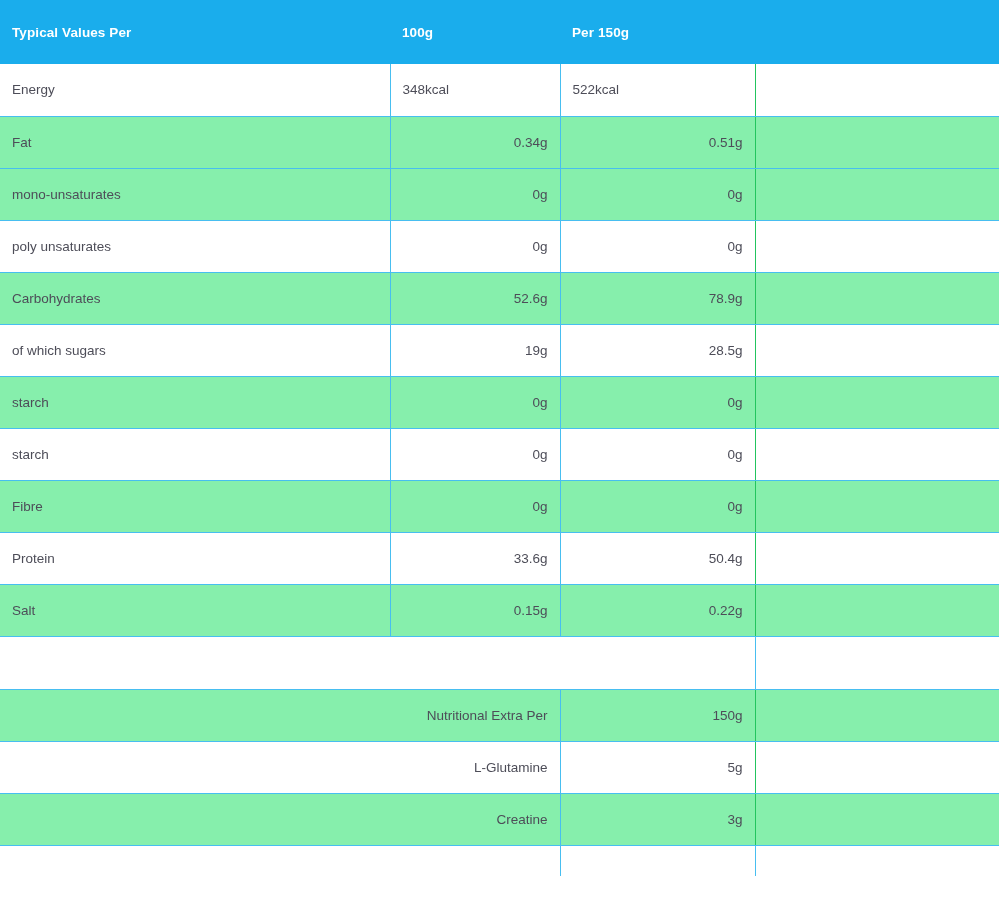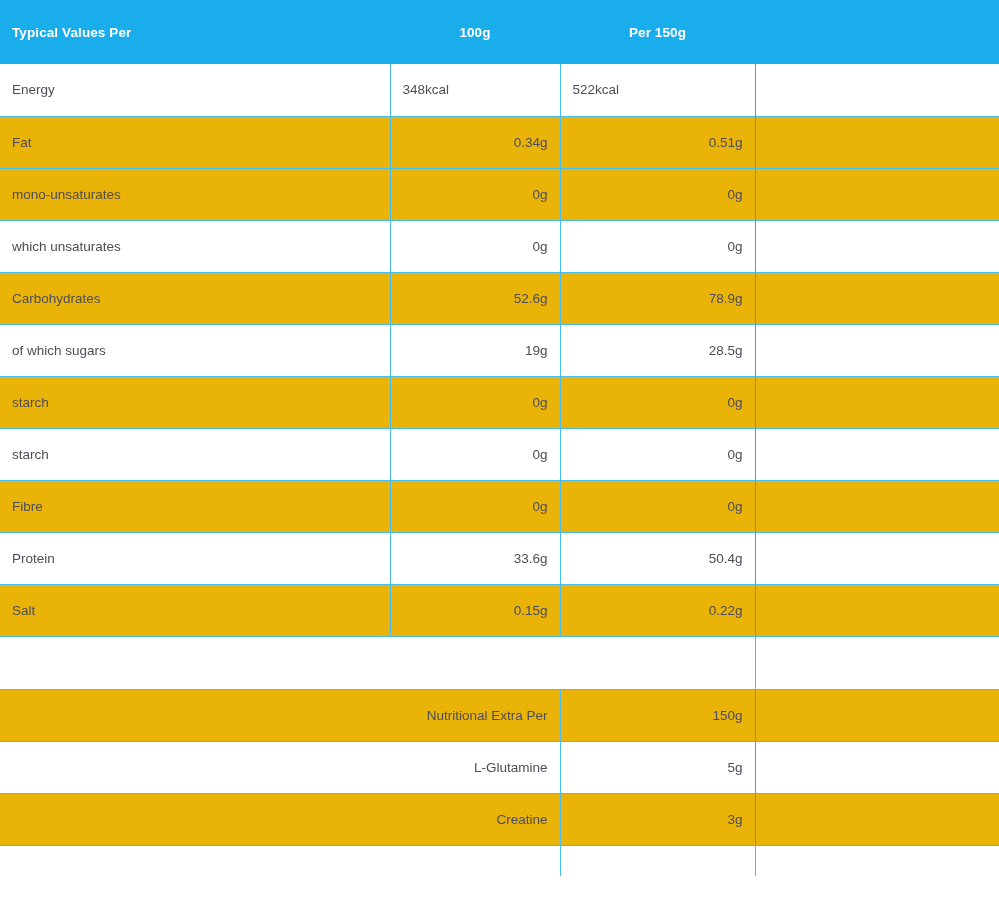--- a/index.html
+++ b/index.html
@@ -40,21 +40,21 @@
     font-size: 13.5px;
     font-weight: bold;
     letter-spacing: 0.1px;
     height: 64px;
     padding: 0 12px;
     border: none;
     vertical-align: middle;
     box-sizing: border-box;
   }
   thead th.h-label { text-align: left; }
-  thead th.h-val   { text-align: center; }
+  thead th.h-val   { text-align: left; }
   thead th.h-pad   { text-align: left; }
 
   
   tbody tr.datarow { height: 52px; }
   tbody tr.datarow > td {
     height: 52px;
     font-size: 13.5px;
     color: #4d4d58;
     padding: 0 12px;
     vertical-align: middle;
@@ -63,21 +63,21 @@
     border-top: none;
   }
 
   
   td.cell-label { text-align: left;  border-right: 1px solid #47BEF0; border-left: none; }
   td.cell-v1    { text-align: right; border-right: 1px solid #47BEF0; }
   td.cell-v2    { text-align: right; border-right: 1px solid #22c55e; }
   td.cell-pad   { border-right: none; }
 
   
-  tr.zebra > td { background: #eab308; }
+  tr.zebra > td { background: #86efac; }
   tr.plain > td { background: #ffffff; }
 
   
   td.align-left { text-align: left; }
 
   
   tr.spacer-row > td {
     height: 52px;
     background: #ffffff;
     border-bottom: 1px solid #47BEF0;
@@ -146,21 +146,21 @@
 
 
       <tr class="datarow zebra">
         <td class="cell-label">mono-unsaturates</td>
         <td class="cell-v1">0g</td>
         <td class="cell-v2">0g</td>
         <td class="cell-pad"></td>
       </tr>
 
       <tr class="datarow plain">
-        <td class="cell-label">which unsaturates</td>
+        <td class="cell-label">poly unsaturates</td>
         <td class="cell-v1">0g</td>
         <td class="cell-v2">0g</td>
         <td class="cell-pad"></td>
       </tr>
 
       <tr class="datarow zebra">
         <td class="cell-label">Carbohydrates</td>
         <td class="cell-v1">52.6g</td>
         <td class="cell-v2">78.9g</td>
         <td class="cell-pad"></td>

